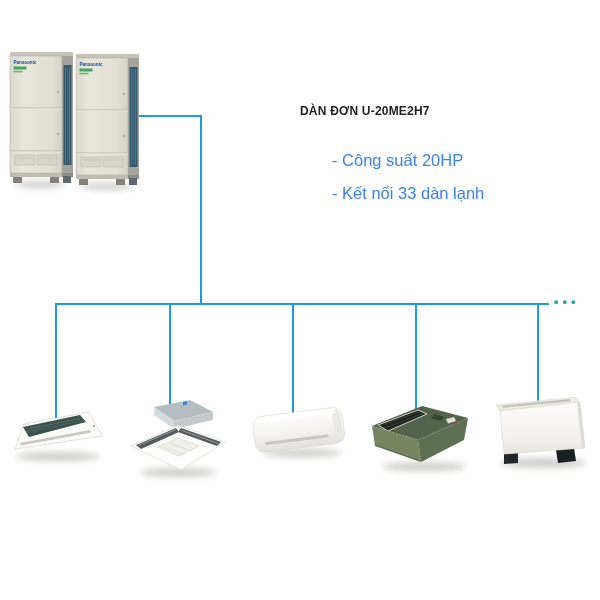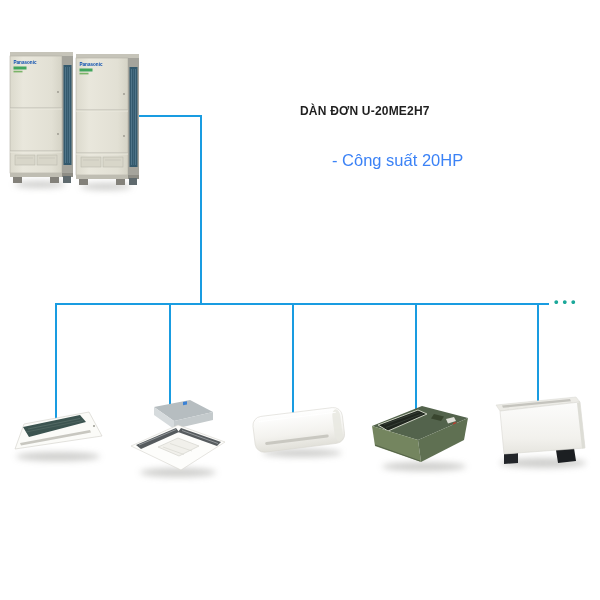--- a/index.html
+++ b/index.html
@@ -43,20 +43,21 @@
   <div class="pipe h abs" style="left:55px;top:303px;width:494px;"></div>
   <div class="pipe v abs" style="left:55px;top:303px;height:118px;"></div>
   <div class="pipe v abs" style="left:169px;top:303px;height:106px;"></div>
   <div class="pipe v abs" style="left:292px;top:303px;height:114px;"></div>
   <div class="pipe v abs" style="left:415px;top:303px;height:109px;"></div>
   <div class="pipe v abs" style="left:537px;top:303px;height:102px;"></div>
   <div class="more-dots" style="left:554px;top:297px;">•••</div>
 
   <div class="title">DÀN ĐƠN U-20ME2H7</div>
   <div class="spec" style="top:151px;">- Công suất 20HP</div>
+  <div class="spec" style="top:184px;">- Kết nối 33 dàn lạnh</div>
 
   <div class="unit-shadow" style="left:14px;top:181px;width:52px;height:7px;"></div>
   <div class="unit-shadow" style="left:80px;top:183px;width:52px;height:7px;"></div>
   <svg style="left:6px;top:46px;" width="140" height="144" viewBox="0 0 140 144">
     <defs>
       <linearGradient id="cabFace" x1="0" y1="0" x2="1" y2="0">
         <stop offset="0" stop-color="#dcdacd"></stop>
           <stop offset=".25" stop-color="#e9e7dc"></stop>
         <stop offset=".8" stop-color="#e2e0d4"></stop>
           <stop offset="1" stop-color="#d5d3c6"></stop>

